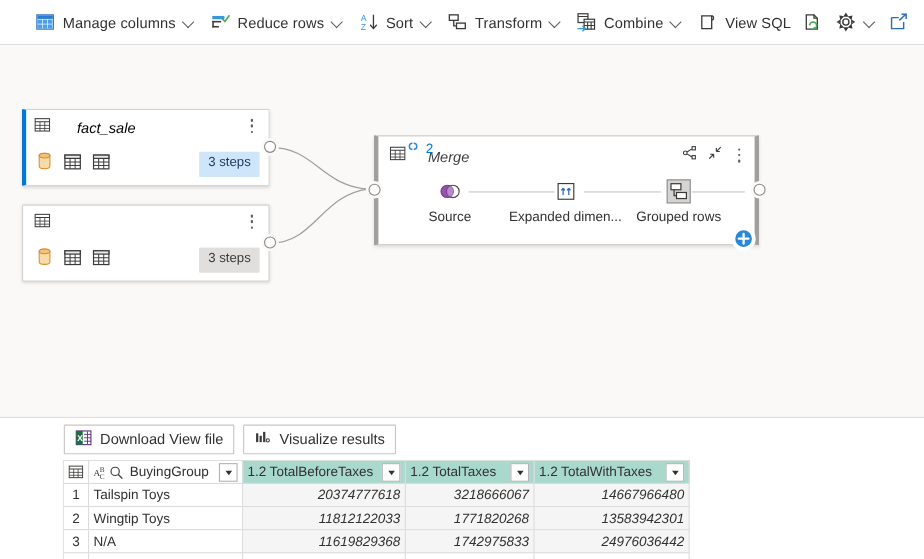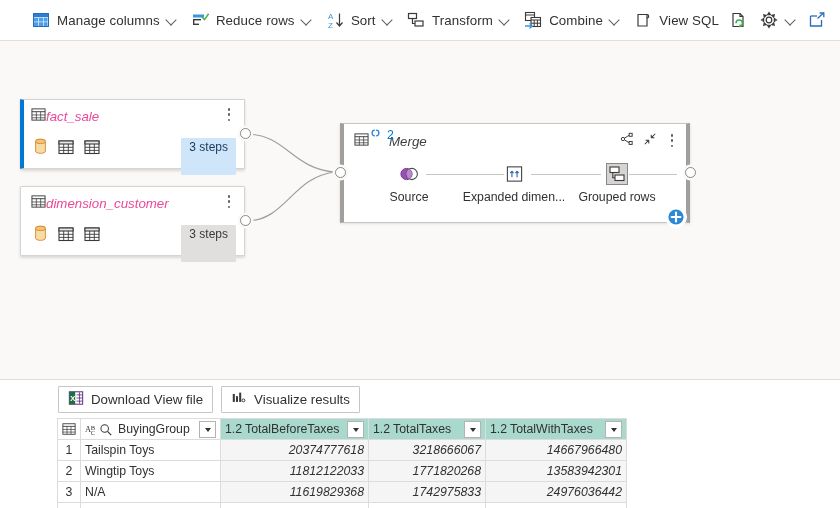--- a/index.html
+++ b/index.html
@@ -73,42 +73,42 @@
   .qcard .qhead {
     position: absolute; left: 0; top: 0;
     height: 32px; width: 100%;
     display: flex; align-items: center;
     padding-left: 10px;
   }
   .qcard.selected .qhead { padding-left: 7px; }
   .qname {
     font-size: 13.3px;
     font-style: italic;
-    color: #ec4899;
-    margin-left: 0;
+    color: #000000;
+    margin-left: 24px;
     white-space: nowrap;
   }
   .kebab {
     position: absolute; right: 8px; top: 8px;
     width: 14px; height: 18px;
     cursor: default;
   }
   .kebab i {
     display: block; width: 2.6px; height: 2.6px;
     background: #605e5c; border-radius: 50%;
     margin: 0 auto 2.8px;
   }
   .qicons {
     position: absolute; left: 12px; top: 38px;
     display: flex; align-items: center; gap: 10px;
   }
   .qcard.selected .qicons { left: 9px; }
   .steps {
     position: absolute; right: 8px; top: 38px;
-    height: 37px;
+    height: 23px;
     padding: 0 8px;
     font-size: 12px;
     line-height: 19px;
     color: #0a2d53;
     border-radius: 1px;
   }
   .steps.blue { background: #cfe6fa; color: #18395b; }
   .steps.gray { background: #e1dfdd; color: #3b3a39; }
 
   
@@ -491,21 +491,20 @@
       <span>
         <svg viewBox="0 0 16 16" width="15" height="15">
           <rect x="1" y="2" width="14" height="12" fill="#ffffff" stroke="#3b3a39" stroke-width="1"></rect>
           <line x1="1" y1="5" x2="15" y2="5" stroke="#3b3a39" stroke-width="1"></line>
           <line x1="1" y1="8.5" x2="15" y2="8.5" stroke="#3b3a39" stroke-width="0.8"></line>
           <line x1="1" y1="11.5" x2="15" y2="11.5" stroke="#3b3a39" stroke-width="0.8"></line>
           <line x1="5.7" y1="5" x2="5.7" y2="14" stroke="#3b3a39" stroke-width="0.8"></line>
           <line x1="10.3" y1="5" x2="10.3" y2="14" stroke="#3b3a39" stroke-width="0.8"></line>
         </svg>
       </span>
-      <span class="qname">dimension_customer</span>
     </div>
     <div class="kebab">
         <i></i>
         <i></i>
         <i></i>
       </div>
     <div class="qicons">
       <span>
         <svg viewBox="0 0 16 18" width="15" height="17">
           <ellipse cx="8" cy="3.6" rx="5.2" ry="2.3" fill="#f2c17a" stroke="#d98a2b" stroke-width="1"></ellipse>

